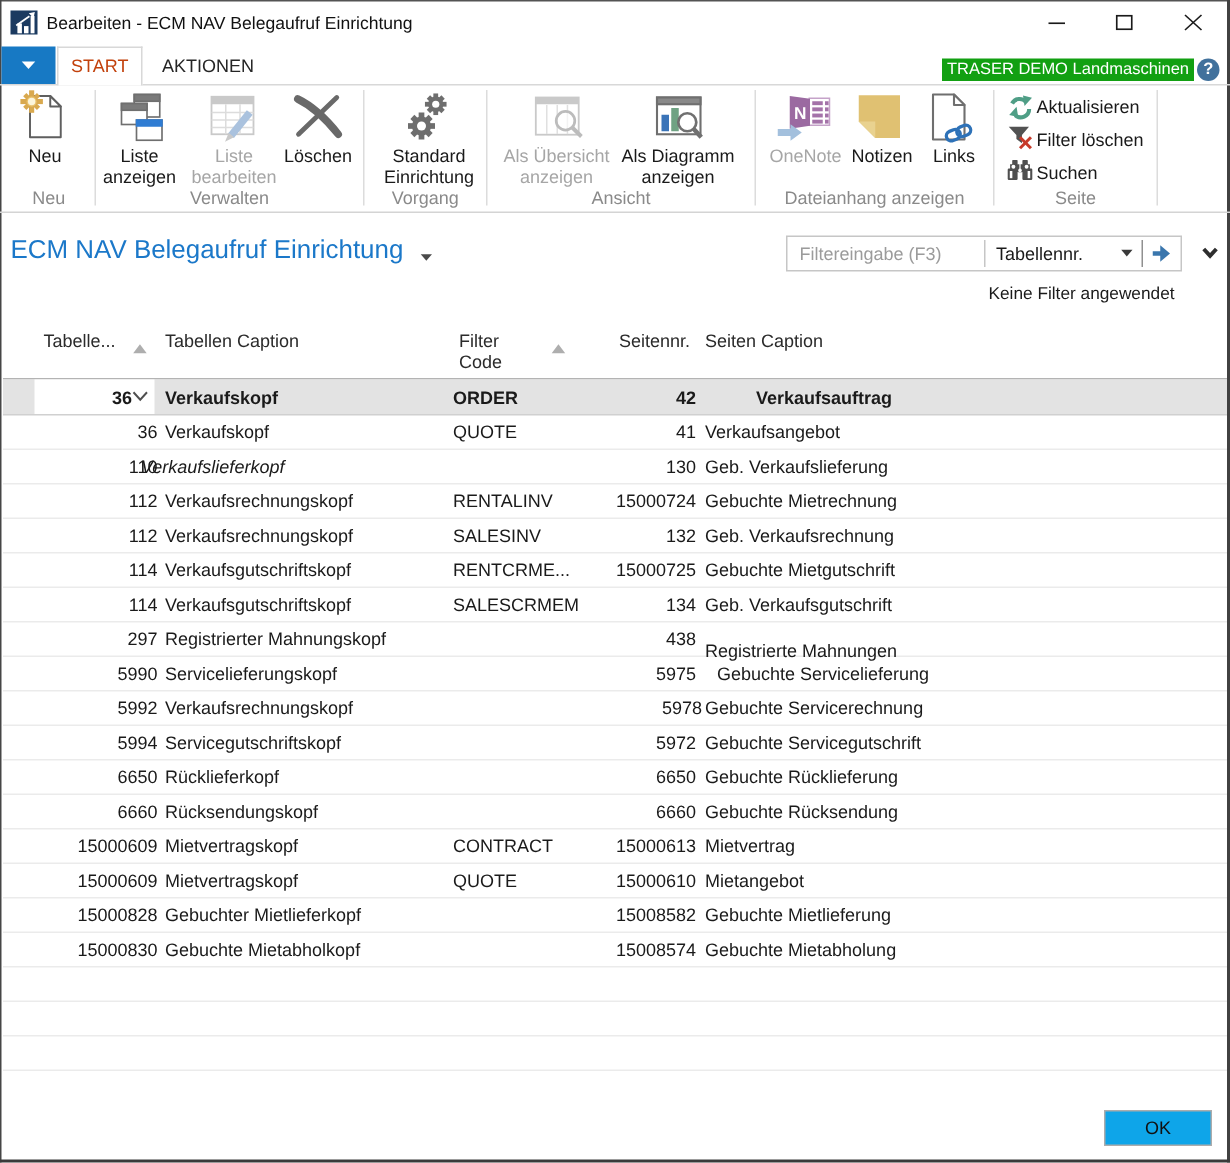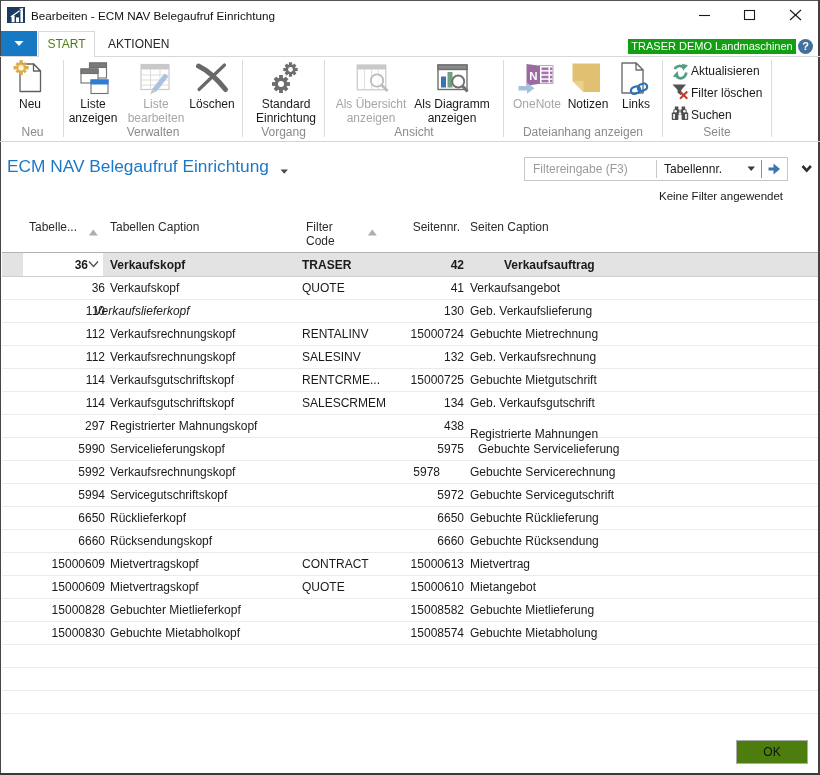--- a/index.html
+++ b/index.html
@@ -18,21 +18,21 @@
 <div class="abs" style="left:0;top:0;width:820px;height:1px;background:#535353;"></div>
 <div class="abs" style="left:0;top:0;width:1px;height:775px;background:#464646;"></div>
 <div class="abs" style="right:0;top:0;width:2px;height:775px;background:#414141;"></div>
 <div class="abs" style="left:0;top:773px;width:820px;height:2px;background:#3a3a3a;"></div>
 
 <div class="abs" style="left:31px;top:9px;font-size:11.7px;color:#111;">Bearbeiten - ECM NAV Belegaufruf Einrichtung</div>
 
 <div class="abs" style="left:0;top:56px;width:820px;height:1px;background:#d8d8d8;"></div>
 <div class="abs" style="left:1px;top:31px;width:36px;height:25px;background:#1779c4;"></div>
 <div class="abs" style="left:38px;top:31px;width:57px;height:26px;background:#fff;border:1px solid #d8d8d8;border-bottom:none;"></div>
-<div class="abs" style="left:38px;top:37px;width:57px;text-align:center;font-size:12px;color:#4d7c0f;">START</div>
+<div class="abs" style="left:38px;top:37px;width:57px;text-align:center;font-size:12px;color:#c2410c;">START</div>
 <div class="abs" style="left:108px;top:37px;font-size:12px;color:#252525;">AKTIONEN</div>
 
 <div class="abs" style="left:0;top:141px;width:820px;height:1px;background:#d4d4d4;"></div>
 
 <div class="abs" style="left:63px;top:60px;width:1px;height:77px;background:#dcdcdc;"></div>
 <div class="abs" style="left:242px;top:60px;width:1px;height:77px;background:#dcdcdc;"></div>
 <div class="abs" style="left:324px;top:60px;width:1px;height:77px;background:#dcdcdc;"></div>
 <div class="abs" style="left:503px;top:60px;width:1px;height:77px;background:#dcdcdc;"></div>
 <div class="abs" style="left:662px;top:60px;width:1px;height:77px;background:#dcdcdc;"></div>
 <div class="abs" style="left:771px;top:60px;width:1px;height:77px;background:#dcdcdc;"></div>
@@ -100,21 +100,21 @@
     <div class="abs" style="left:2px;top:713px;width:816px;height:1px;background:#ebebeb;"></div>
   </div>
 
 <div class="abs" style="left:2px;top:253px;width:816px;height:23px;background:#e3e3e3;"></div>
 <div class="abs" style="left:23px;top:253px;width:80px;height:23px;background:#fff;"></div>
 <div class="abs" style="left:2px;top:276px;width:816px;height:1px;background:#d0d0d0;"></div>
 
 <div id="rowtext">
     <div class="abs t12 r" style="top:258px;left:23px;width:65px;font-weight:bold;">36</div>
     <div class="abs t12" style="top:258px;left:110px;font-weight:bold;">Verkaufskopf</div>
-    <div class="abs t12" style="top:258px;left:302px;font-weight:bold;">TRASER</div>
+    <div class="abs t12" style="top:258px;left:302px;font-weight:bold;">ORDER</div>
     <div class="abs t12 r" style="top:258px;left:380px;width:84px;font-weight:bold;">42</div>
     <div class="abs t12" style="top:258px;left:464px;font-weight:bold;margin-left:40px;">Verkaufsauftrag</div>
     <div class="abs t12 r" style="top:281px;left:23px;width:82px;">36</div>
     <div class="abs t12" style="top:281px;left:110px;">Verkaufskopf</div>
     <div class="abs t12" style="top:281px;left:302px;">QUOTE</div>
     <div class="abs t12 r" style="top:281px;left:380px;width:84px;">41</div>
     <div class="abs t12" style="top:281px;left:470px;">Verkaufsangebot</div>
     <div class="abs t12 r" style="top:304px;left:23px;width:82px;">110</div>
     <div class="abs t12" style="top:304px;left:94px;font-style:italic;">Verkaufslieferkopf</div>
     <div class="abs t12 r" style="top:304px;left:380px;width:84px;">130</div>
@@ -142,21 +142,21 @@
     <div class="abs t12 r" style="top:419px;left:23px;width:82px;">297</div>
     <div class="abs t12" style="top:419px;left:110px;">Registrierter Mahnungskopf</div>
     <div class="abs t12 r" style="top:419px;left:380px;width:84px;">438</div>
     <div class="abs t12" style="top:427px;left:470px;">Registrierte Mahnungen</div>
     <div class="abs t12 r" style="top:442px;left:23px;width:82px;">5990</div>
     <div class="abs t12" style="top:442px;left:110px;">Servicelieferungskopf</div>
     <div class="abs t12 r" style="top:442px;left:380px;width:84px;">5975</div>
     <div class="abs t12" style="top:442px;left:478px;">Gebuchte Servicelieferung</div>
     <div class="abs t12 r" style="top:465px;left:23px;width:82px;">5992</div>
     <div class="abs t12" style="top:465px;left:110px;">Verkaufsrechnungskopf</div>
-    <div class="abs t12 r" style="top:465px;left:356px;width:84px;">5978</div>
+    <div class="abs t12 r" style="top:465px;left:384px;width:84px;">5978</div>
     <div class="abs t12" style="top:465px;left:470px;">Gebuchte Servicerechnung</div>
     <div class="abs t12 r" style="top:488px;left:23px;width:82px;">5994</div>
     <div class="abs t12" style="top:488px;left:110px;">Servicegutschriftskopf</div>
     <div class="abs t12 r" style="top:488px;left:380px;width:84px;">5972</div>
     <div class="abs t12" style="top:488px;left:470px;">Gebuchte Servicegutschrift</div>
     <div class="abs t12 r" style="top:511px;left:23px;width:82px;">6650</div>
     <div class="abs t12" style="top:511px;left:110px;">Rücklieferkopf</div>
     <div class="abs t12 r" style="top:511px;left:380px;width:84px;">6650</div>
     <div class="abs t12" style="top:511px;left:470px;">Gebuchte Rücklieferung</div>
     <div class="abs t12 r" style="top:534px;left:23px;width:82px;">6660</div>
@@ -176,21 +176,21 @@
     <div class="abs t12 r" style="top:603px;left:23px;width:82px;">15000828</div>
     <div class="abs t12" style="top:603px;left:110px;">Gebuchter Mietlieferkopf</div>
     <div class="abs t12 r" style="top:603px;left:380px;width:84px;">15008582</div>
     <div class="abs t12" style="top:603px;left:470px;">Gebuchte Mietlieferung</div>
     <div class="abs t12 r" style="top:626px;left:23px;width:82px;">15000830</div>
     <div class="abs t12" style="top:626px;left:110px;">Gebuchte Mietabholkopf</div>
     <div class="abs t12 r" style="top:626px;left:380px;width:84px;">15008574</div>
     <div class="abs t12" style="top:626px;left:470px;">Gebuchte Mietabholung</div>
   </div>
 
-<div class="abs" style="left:736px;top:740px;width:72px;height:24px;background:#4d7c0f;border:1px solid #acacac;font-size:12px;color:#111;text-align:center;line-height:22px;">OK</div>
+<div class="abs" style="left:736px;top:740px;width:72px;height:24px;background:#0ea5e9;border:1px solid #acacac;font-size:12px;color:#111;text-align:center;line-height:22px;">OK</div>
 
 <svg class="abs" style="left:0;top:0;" width="820" height="775" viewBox="0 0 820 775">
 
 <g>
   <rect x="7" y="7" width="18" height="16" fill="#1b3a60"></rect>
   <rect x="11.6" y="15.6" width="3" height="6.6" fill="#fff"></rect>
   <rect x="16" y="17.4" width="3" height="4.8" fill="#fff"></rect>
   <rect x="20.4" y="10.6" width="2.6" height="11.6" fill="#fff"></rect>
   <path d="M10.8 17 L19.6 10.8" stroke="#fff" stroke-width="1.2" fill="none"></path>
   <path d="M19.2 8.8 L23.2 8 L22.4 12 Z" fill="#fff"></path>

